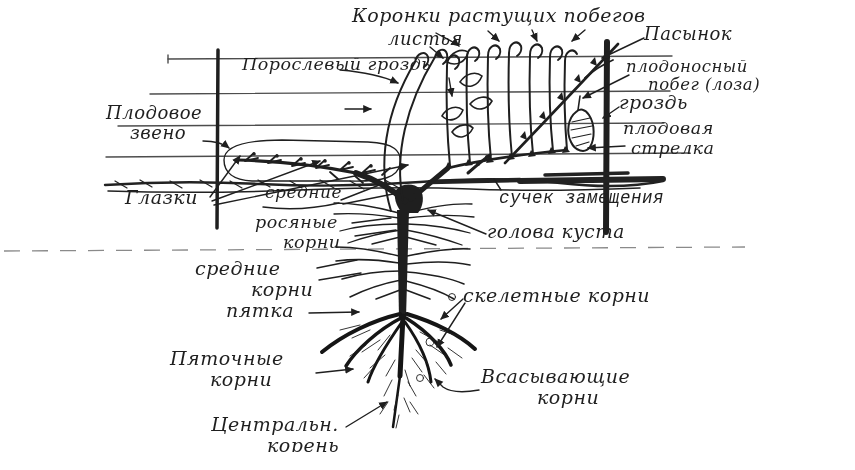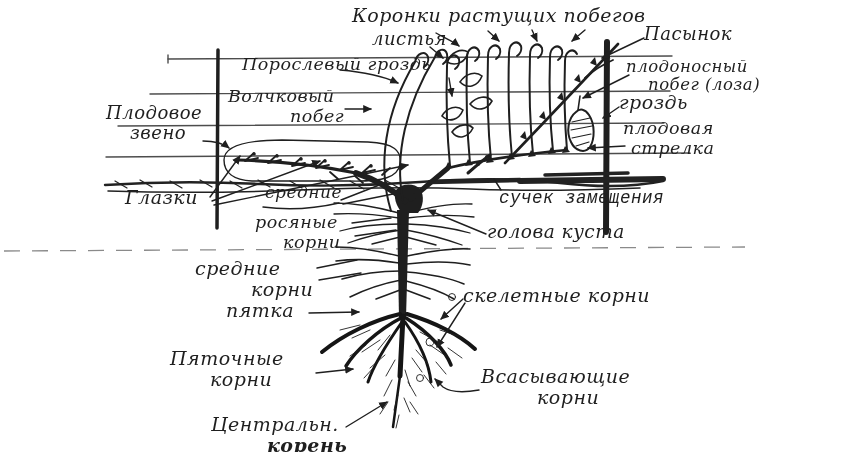--- a/index.html
+++ b/index.html
@@ -240,36 +240,32 @@
       <path marker-end="url(#ah)" d="M309,313 L359,312"></path>
       <path marker-end="url(#ah)" d="M463,299 L441,319"></path>
       <path marker-end="url(#ah)" d="M465,303 L437,347"></path>
       <path marker-end="url(#ah)" d="M316,373 L353,369"></path>
       <path marker-end="url(#ah)" d="M479,390 C462,393 450,392 443,387 L435,379"></path>
       <path marker-end="url(#ah)" d="M346,427 L387,402"></path>
     </g>
   </svg>
 
   <div class="label" style="left:352px;top:5px;font-size:19px;">Коронки растущих побегов</div>
-  <div class="label" style="left:372px;top:29px;font-size:18px;">листья</div>
+  <div class="label" style="left:388px;top:29px;font-size:18px;">листья</div>
   <div class="label" style="left:644px;top:24px;font-size:18px;">Пасынок</div>
   <div class="label" style="left:626px;top:58px;font-size:16.5px;">
     <span>плодоносный</span>
     <span class="l2" style="margin-left:22px;">побег (лоза)</span>
   </div>
   <div class="label" style="left:619px;top:92px;font-size:19px;">гроздь</div>
   <div class="label" style="left:623px;top:119px;font-size:17.5px;">
     <span>плодовая</span>
     <span class="l2" style="margin-left:8px;">стрелка</span>
   </div>
   <div class="label" style="left:242px;top:55px;font-size:17.5px;">Порослевый гроздь</div>
-  <div class="label" style="left:228px;top:87px;font-size:17.5px;">
-    <span>Волчковый</span>
-    <span class="l2" style="margin-left:62px;">побег</span>
-  </div>
   <div class="label" style="left:106px;top:103px;font-size:18px;">
     <span>Плодовое</span>
     <span class="l2" style="margin-left:24px;">звено</span>
   </div>
   <div class="label" style="left:125px;top:187px;font-size:19px;">Глазки</div>
   <div class="label" style="left:265px;top:183px;font-size:17px;">средние</div>
   <div class="label" style="left:499px;top:189px;font-size:17.5px;font-family:Liberation Mono, monospace;">сучек замещения</div>
   <div class="label" style="left:487px;top:222px;font-size:18.5px;">голова куста</div>
   <div class="label" style="left:255px;top:213px;font-size:17.5px;">
     <span>росяные</span>
@@ -284,16 +280,16 @@
   <div class="label" style="left:170px;top:348px;font-size:19px;">
     <span>Пяточные</span>
     <span class="l2" style="margin-left:40px;">корни</span>
   </div>
   <div class="label" style="left:481px;top:366px;font-size:19px;">
     <span>Всасывающие</span>
     <span class="l2" style="margin-left:56px;">корни</span>
   </div>
   <div class="label" style="left:211px;top:414px;font-size:19px;">
     <span>Центральн.</span>
-    <span class="l2" style="margin-left:56px;font-weight:bold;">корень</span>
+    <span class="l2" style="margin-left:56px;">корень</span>
   </div>
 
 </div>
 
 </body></html>

